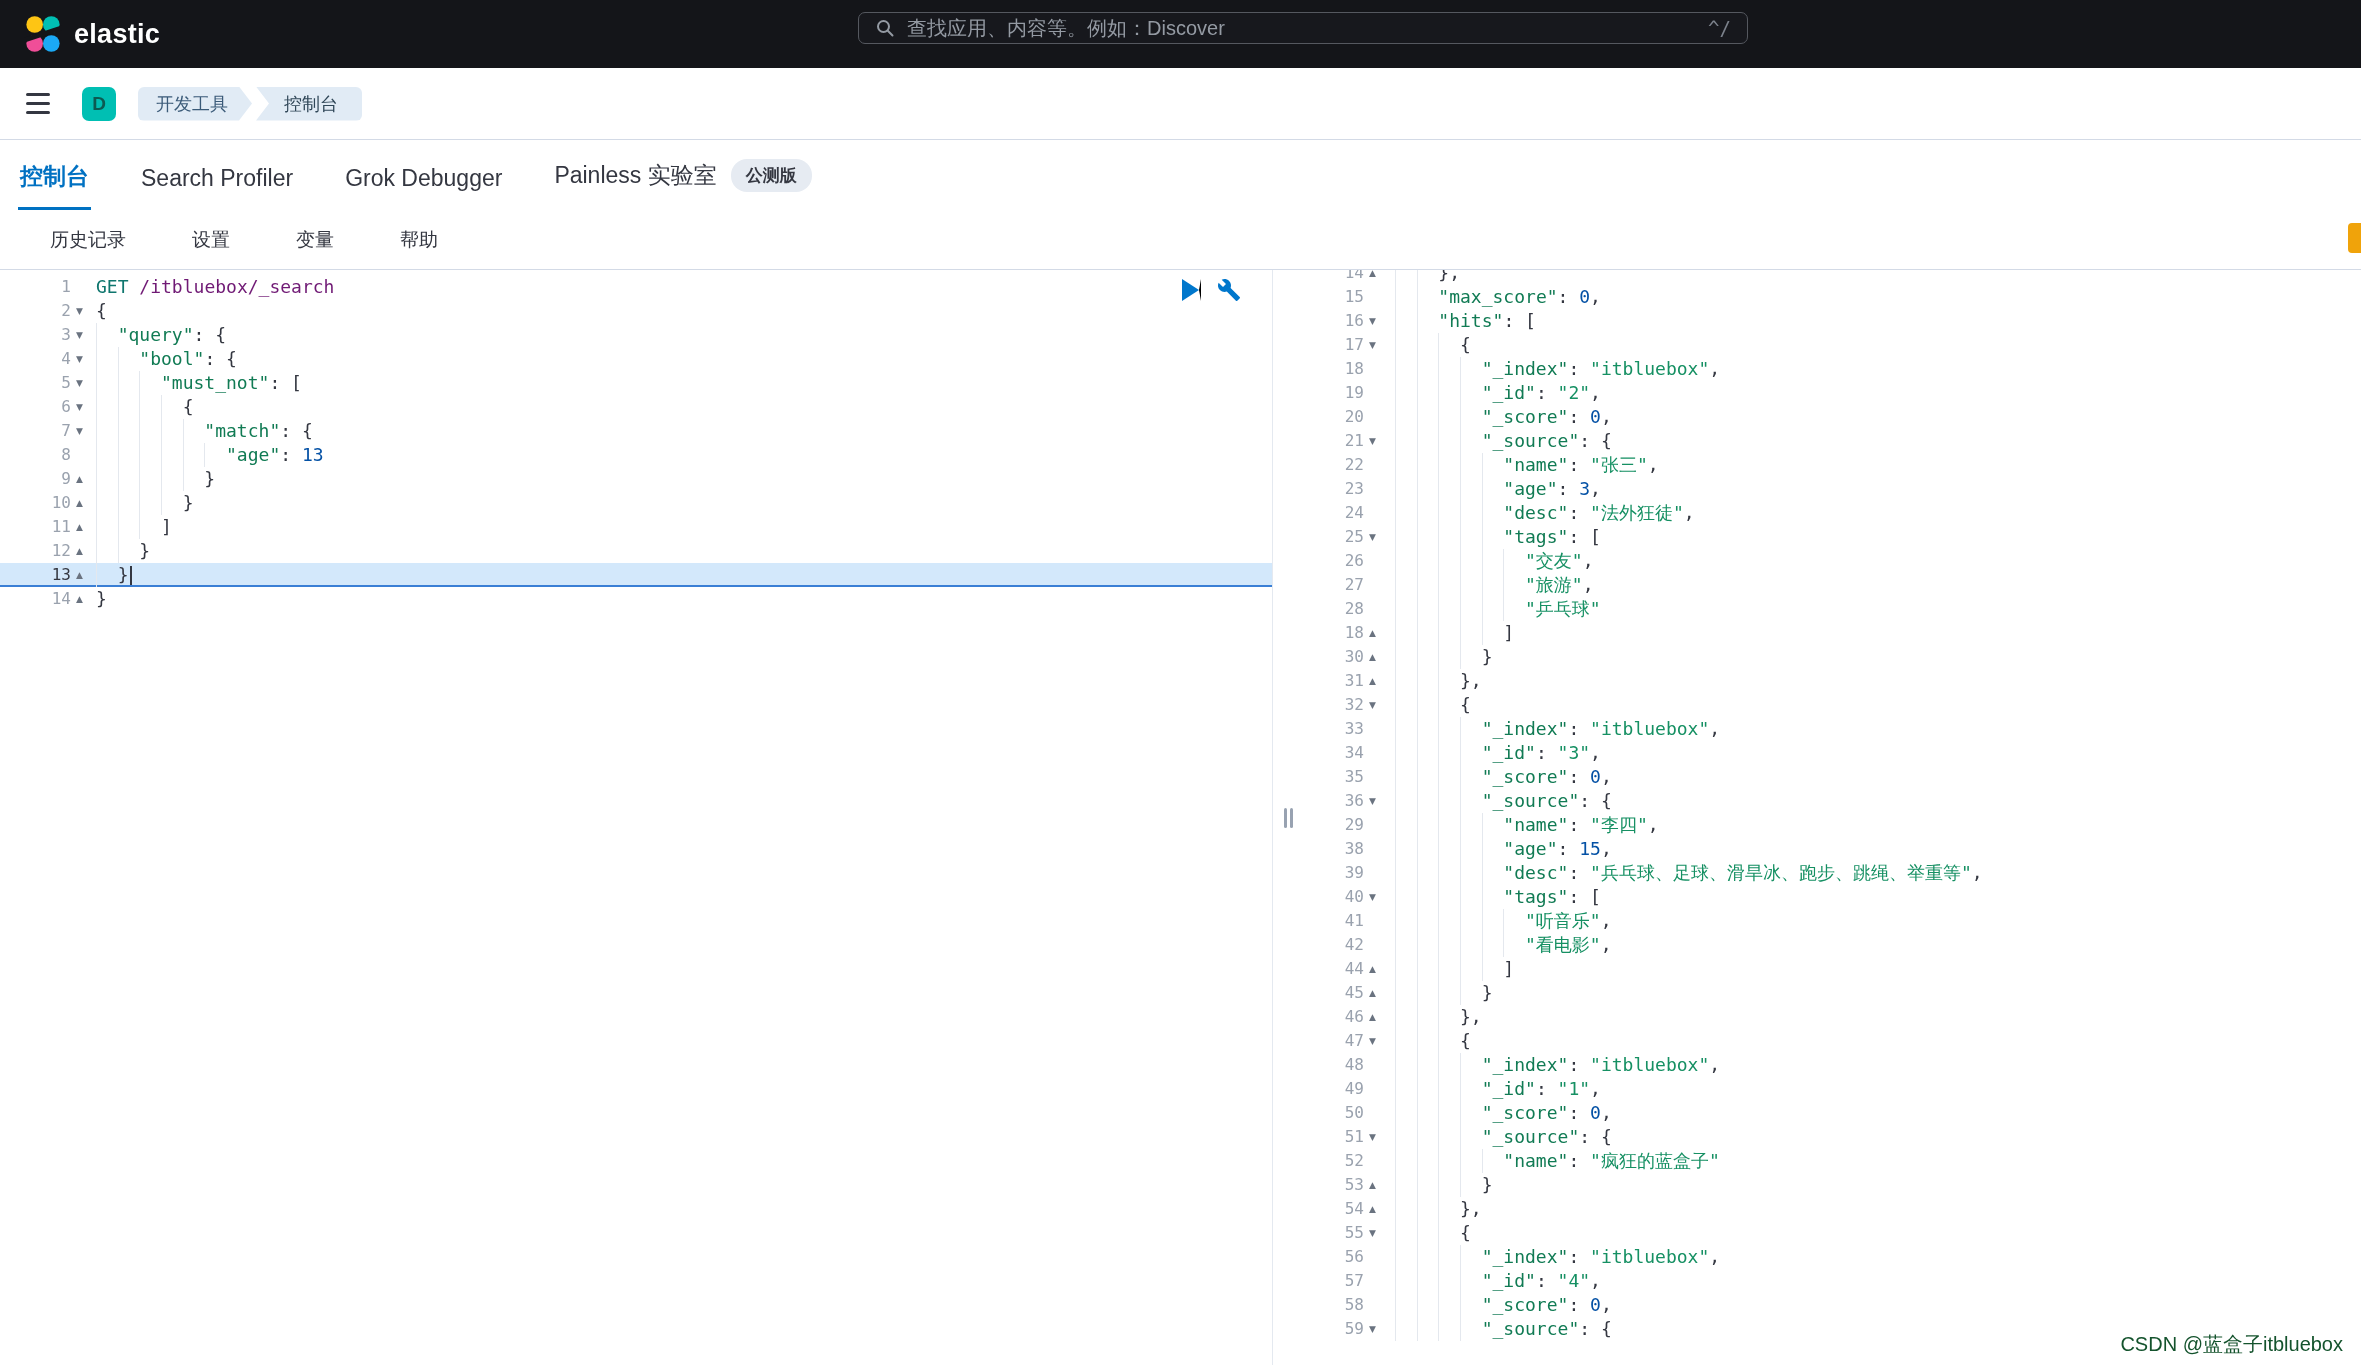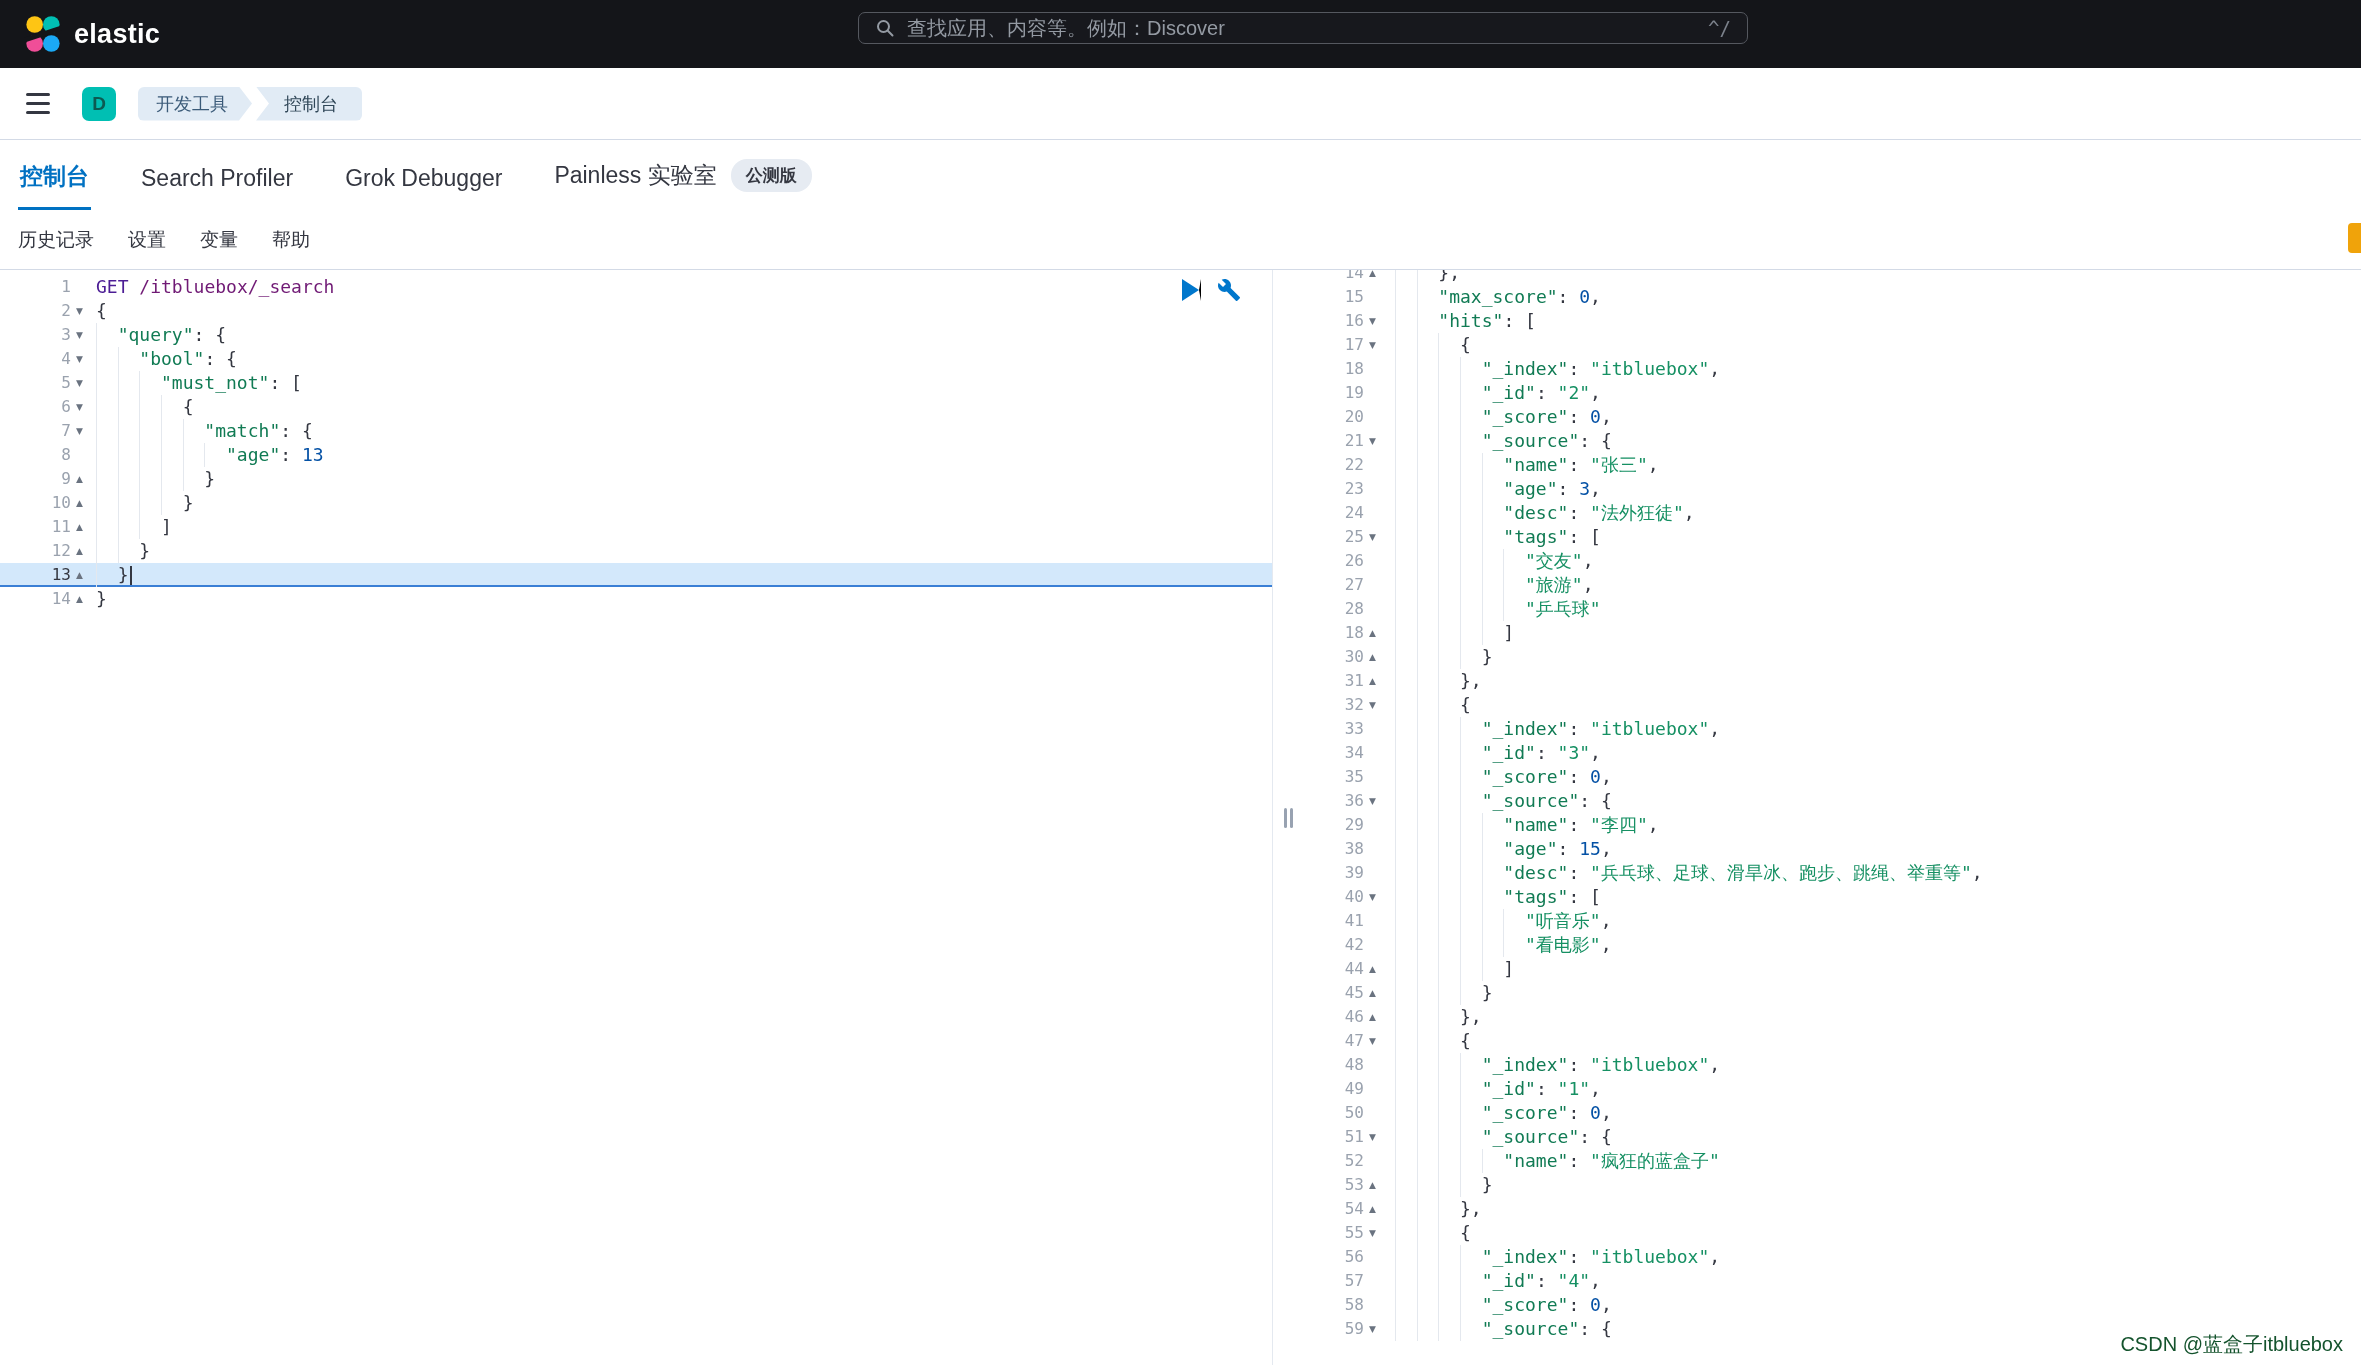--- a/index.html
+++ b/index.html
@@ -38,21 +38,21 @@
   .tab{display:flex;align-items:center;padding:0 2px 18px;font-size:23px;color:#343741;
        font-weight:500;position:relative;cursor:pointer;white-space:nowrap;}
   .tab.active{color:#0071c2;font-weight:600;}
   .tab.active::after{content:"";position:absolute;left:0;right:0;bottom:0;height:3px;background:#0071c2;}
   .tab .tabbadge{margin-left:14px;background:#e6ebf2;border-radius:16px;padding:5px 15px;
                  font-size:17px;color:#343741;font-weight:600;}
 
   
   .menurow{height:60px;display:flex;align-items:center;padding:0 18px;gap:34px;
            border-bottom:1px solid #d3dae6;position:relative;box-sizing:border-box;}
-  .menuitem{font-size:19px;color:#343741;cursor:pointer;}
+  .menuitem{font-size:19px;color:#343741;cursor:pointer;margin-left:32px;}
   .edgemarker{position:absolute;right:0;top:13px;width:13px;height:30px;background:#f0a30a;
               border-radius:4px 0 0 4px;}
 
   
   .main{display:flex;height:1095px;}
   .editorpane{width:1272px;flex:none;position:relative;padding-top:5px;overflow:hidden;
               box-sizing:border-box;}
   .divider{width:30px;flex:none;border-left:1px solid #e4e9f0;display:flex;align-items:center;
            justify-content:center;cursor:col-resize;}
   .divider .grip{display:flex;gap:3px;}
@@ -66,21 +66,21 @@
   .row.active .ln{color:#343741;}
   .gut{flex:0 0 88px;display:flex;justify-content:flex-end;align-items:center;
        color:#9aa2ae;font-size:16px;user-select:none;}
   .responsepane .gut{flex-basis:78px;}
   .fold{width:17px;text-align:center;font-size:9px;color:#6a7380;cursor:pointer;
         font-family:"DejaVu Sans",sans-serif;}
   .codeline{padding-left:8px;display:flex;}
   .responsepane .codeline{padding-left:14px;}
   .ind{flex:none;width:calc(var(--n)*2ch);
        background-image:repeating-linear-gradient(to right,#e4e8ee 0,#e4e8ee 1px,transparent 1px,transparent 2ch);}
-  .t-method{color:#4c1d95;}
+  .t-method{color:#0f766e;}
   .t-url{color:#701a75;}
   .t-key{color:#117b54;}
   .t-str{color:#169063;}
   .t-num{color:#0451a5;}
   .t-punc{color:#343741;}
   .cursor{display:inline-block;width:2px;height:19px;background:#343741;margin-left:1px;
           vertical-align:middle;align-self:center;}
 
   .actions{position:absolute;top:8px;left:1182px;display:flex;align-items:center;gap:16px;}
   .playbtn{width:0;height:0;border-top:11px solid transparent;border-bottom:11px solid transparent;

